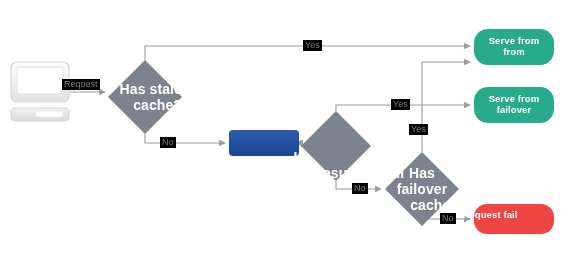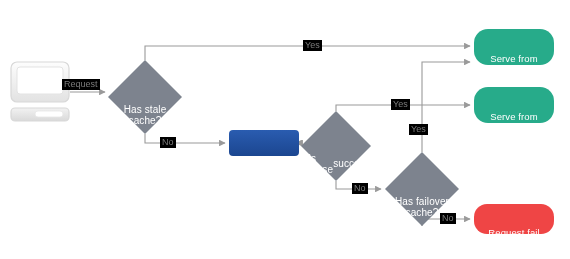--- a/index.html
+++ b/index.html
@@ -22,27 +22,26 @@
     width: 570px;
     height: 259px;
   }
   .node-label {
     position: absolute;
     display: flex;
     align-items: center;
     justify-content: center;
     text-align: center;
     color: #ffffff;
-    font-weight: normal;
+    font-weight: bold;
     line-height: 1.15;
     pointer-events: none;
     white-space: pre-line;
-    margin-top: 18px;
   }
-  .diamond-label { font-size: 10px; letter-spacing: .1px; }
+  .diamond-label { font-size: 14px; letter-spacing: .1px; align-items: flex-end; }
   .term-label    { font-size: 9.5px; letter-spacing: .1px; }
   .edge-label {
     position: absolute;
     color: #7b7b7b;
     font-size: 9px;
     background: #000000;
     padding: 0 2px;
     line-height: 11px;
     white-space: nowrap;
   }
@@ -127,29 +126,29 @@
     <span>successful</span>
   </div>
 
   <div class="node-label diamond-label" style="left:385px;top:152px;width:74px;height:74px;flex-direction:column;">
     <span>Has failover</span>
     <span>cache?</span>
   </div>
 
   <div class="node-label term-label" style="left:474px;top:29px;width:80px;height:36px;flex-direction:column;">
     <span>Serve from</span>
-    <span>cache</span>
+    <span>from</span>
   </div>
 
   <div class="node-label term-label" style="left:474px;top:87px;width:80px;height:36px;flex-direction:column;">
     <span>Serve from</span>
     <span>failover</span>
   </div>
 
-  <div class="node-label term-label" style="left:474px;top:204px;width:80px;height:22px;">
+  <div class="node-label term-label" style="left:450px;top:204px;width:80px;height:22px;">
     <span>Request fail</span>
   </div>
 
   <div class="edge-label" style="left:62px;top:79px;">Request</div>
 
   <div class="edge-label" style="left:303px;top:40px;">Yes</div>
 
   <div class="edge-label" style="left:160px;top:137px;">No</div>
 
   <div class="edge-label" style="left:391px;top:99px;">Yes</div>

